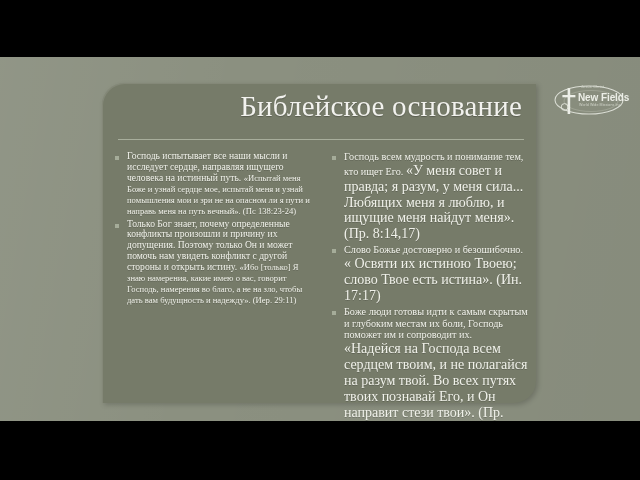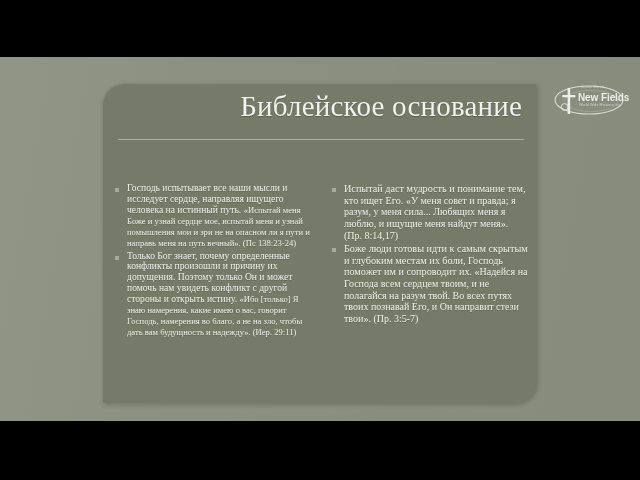--- a/index.html
+++ b/index.html
@@ -105,21 +105,20 @@
     top: 62px;
     width: 434px;
     height: 256px;
     display: flex;
     align-items: flex-start;
   }
   .column {
     box-sizing: border-box;
     width: 217px;
     padding: 6px 8px 0 12px;
-    margin-top: 32px;
   }
 
   ul.bullet-list {
     list-style: none;
     margin: 0;
     padding: 0;
   }
   ul.bullet-list > li {
     position: relative;
     padding-left: 13px;
@@ -142,21 +141,21 @@
 
   
   .col-left ul.bullet-list > li { font-size: 9.6px; }
   
   .col-right ul.bullet-list > li { font-size: 10.2px; }
 
   
   .scripture {
     font-size: 8.6px;
   }
-  .col-right .scripture { font-size: 10px; }
+  .col-right .scripture { font-size: 14px; }
   .bold { font-weight: normal; }
 
   
   #logo {
     position: absolute;
     left: 551px;
     top: 24px;
     width: 76px;
     height: 40px;
   }
@@ -219,21 +218,22 @@
 
         <div class="column col-left">
           <ul class="bullet-list" id="left-list">
               <li><span>Господь испытывает все наши мысли и исследует сердце, направляя ищущего человека на истинный путь. </span><span class="scripture"><span>«Испытай меня Боже и узнай сердце мое, испытай меня и узнай помышления мои и зри не на опасном ли я пути и направь меня на путь вечный».  (Пс 138:23-24)</span></span></li>
               <li><span>Только Бог знает, почему определенные конфликты произошли и причину их допущения. Поэтому только Он и может помочь нам увидеть конфликт с другой стороны и открыть истину. </span><span class="scripture"><span>«Ибо [только] Я знаю </span><span class="bold">намерения</span><span>, какие имею о вас, говорит Господь, </span><span class="bold">намерения во благо, а не на зло</span><span>, чтобы дать вам будущность и </span><span class="bold">надежду</span><span>». (Иер. 29:11)</span></span></li>
             </ul>
         </div>
 
         <div class="column col-right">
           <ul class="bullet-list" id="right-list">
-              <li><span>Испытай даст мудрость и понимание тем, кто ищет Его. </span><span class="scripture"><span>«У меня совет и правда; я разум, у меня сила... Любящих меня я люблю, и ищущие меня найдут меня». (Пр. 8:14,17)</span></span></li>
+              <li><span>Господь всем мудрость и понимание тем, кто ищет Его. </span><span class="scripture"><span>«У меня совет и правда; я разум, у меня сила... Любящих меня я люблю, и ищущие меня найдут меня». (Пр. 8:14,17)</span></span></li>
+              <li><span>Слово Божье достоверно и безошибочно. </span><span class="scripture"><span>« Освяти их истиною Твоею; слово Твое есть истина». (Ин. 17:17)</span></span></li>
               <li><span>Боже люди готовы идти к самым скрытым и глубоким местам их боли, Господь поможет им и сопроводит их. </span><span class="scripture"><span>«Надейся на Господа всем сердцем твоим, и не полагайся на разум твой. Во всех путях твоих познавай Его, и Он направит стези твои». (Пр. 3:5-7)</span></span></li>
             </ul>
         </div>
 
       </div>
     </div>
 
     <div id="logo">
       <svg id="logo-swoosh" viewBox="0 0 76 40">
         <ellipse cx="38" cy="19" rx="34" ry="14" fill="none" stroke="#e8eae2" stroke-width="1.1" opacity="0.85"></ellipse>

